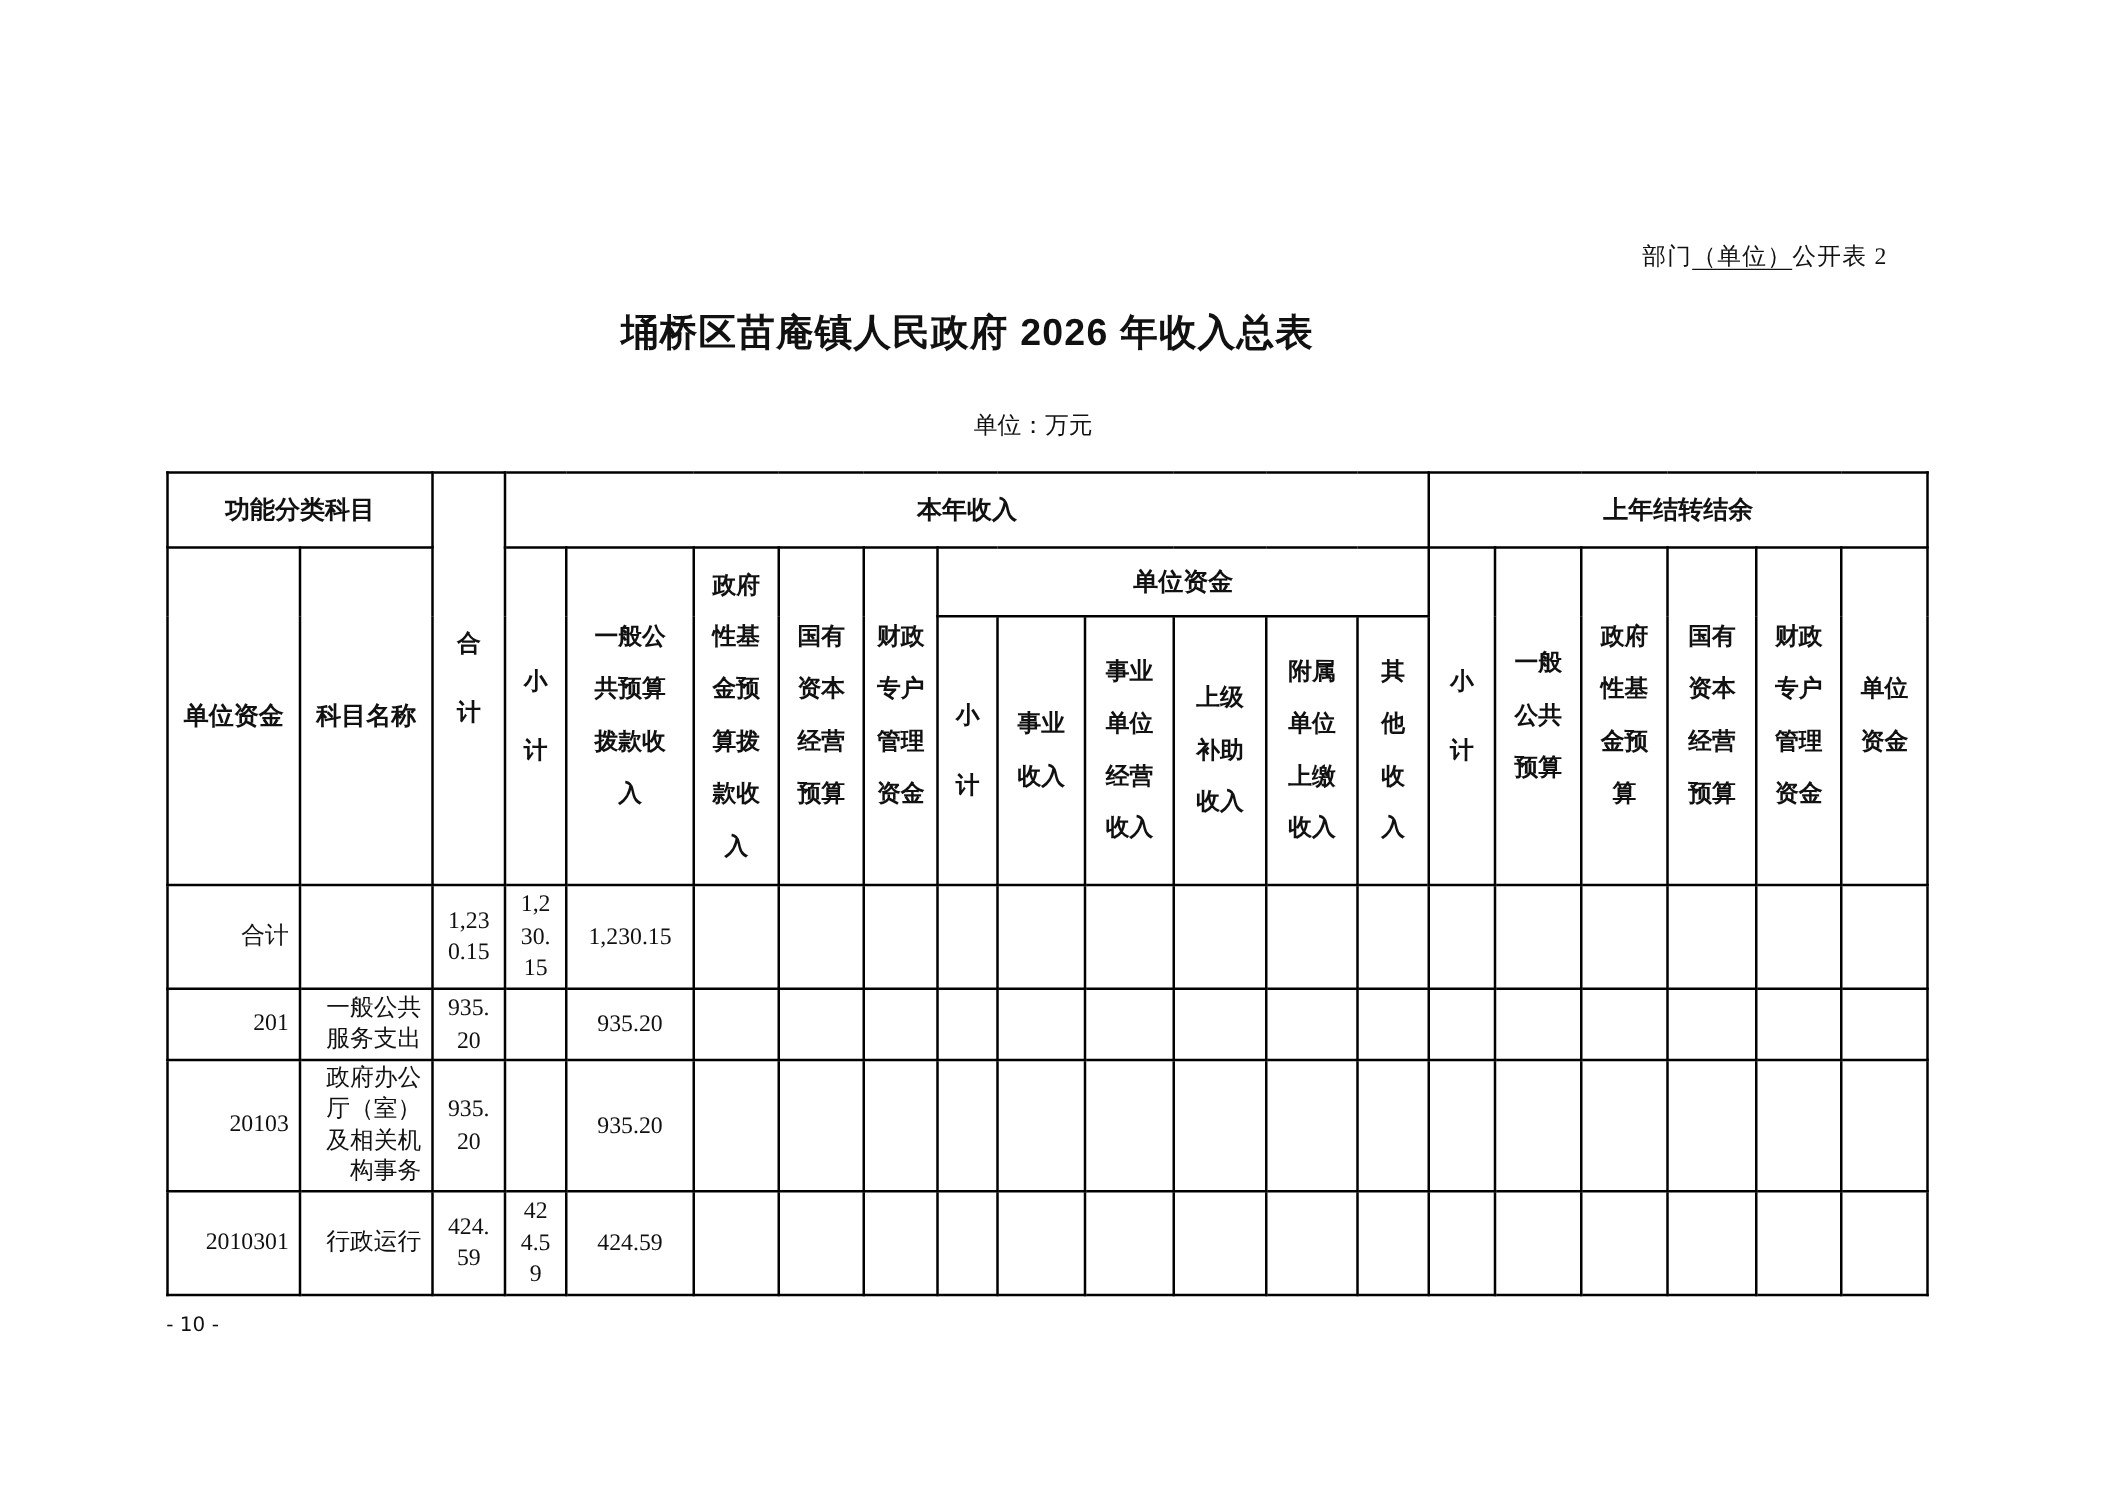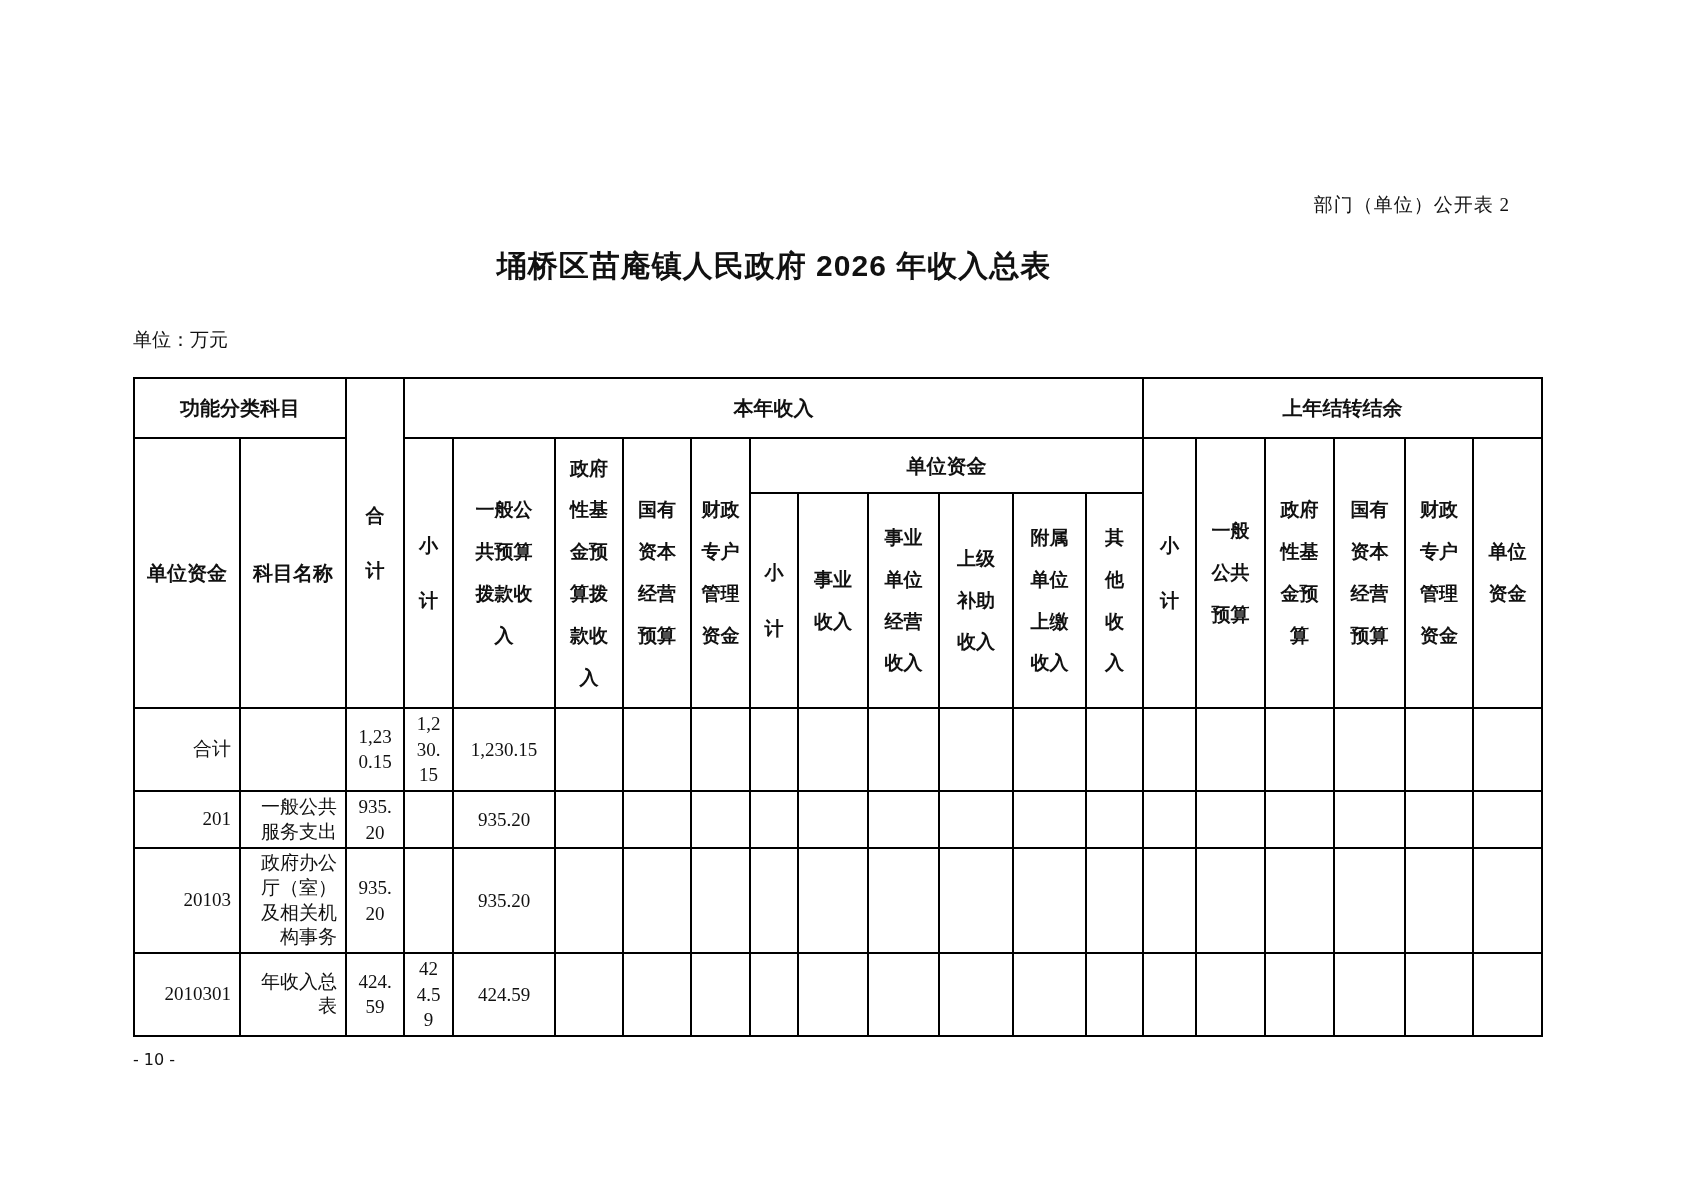--- a/index.html
+++ b/index.html
@@ -5,31 +5,31 @@
   html,body{margin:0;padding:0;}
   body{
     width:1683px;height:1190px;position:relative;background:#ffffff;
     font-family:"Liberation Serif","DejaVu Serif",serif;color:#111111;
     overflow:hidden;
   }
   .form-note{
     position:absolute;top:192px;left:133px;width:1377px;
     text-align:right;font-size:19px;letter-spacing:1px;
   }
-  .form-note .u{text-underline-offset:4px;}
+  .form-note .u{text-decoration:underline;text-underline-offset:4px;}
   .page-title{
     position:absolute;top:246px;left:133px;width:1408px;
     box-sizing:border-box;padding-right:126px;
     text-align:center;font-size:30px;font-weight:bold;
     font-family:"Liberation Sans","DejaVu Sans",sans-serif;
     letter-spacing:1px;
   }
   .unit-note{
     position:absolute;top:327px;left:133px;width:1387px;
-    text-align:left;font-size:19px;
+    text-align:center;font-size:19px;
   }
   table.budget{
     position:absolute;top:377px;left:133px;width:1408px;
     border-collapse:collapse;table-layout:fixed;
   }
   table.budget th,table.budget td{
     border:2px solid #000;overflow:hidden;vertical-align:middle;
   }
   table.budget th{
     font-weight:bold;font-size:19px;text-align:center;
@@ -215,21 +215,21 @@
       <td class="c-num"></td>
       <td class="c-num"></td>
       <td class="c-num"></td>
       <td class="c-num"></td>
       <td class="c-num"></td>
       <td class="c-num"></td>
       <td class="c-num"></td>
     </tr>
     <tr style="height:60px">
       <td class="c-code">2010301</td>
-      <td class="c-name">年收入总表</td>
+      <td class="c-name">行政运行</td>
       <td class="c-num">424.59</td>
       <td class="c-num">424.59</td>
       <td class="c-num">424.59</td>
       <td class="c-num"></td>
       <td class="c-num"></td>
       <td class="c-num"></td>
       <td class="c-num"></td>
       <td class="c-num"></td>
       <td class="c-num"></td>
       <td class="c-num"></td>

